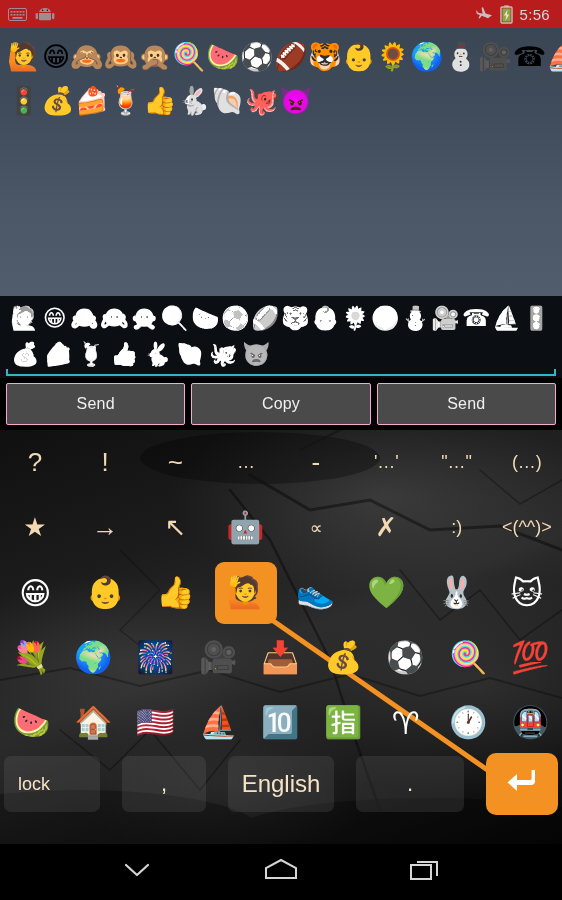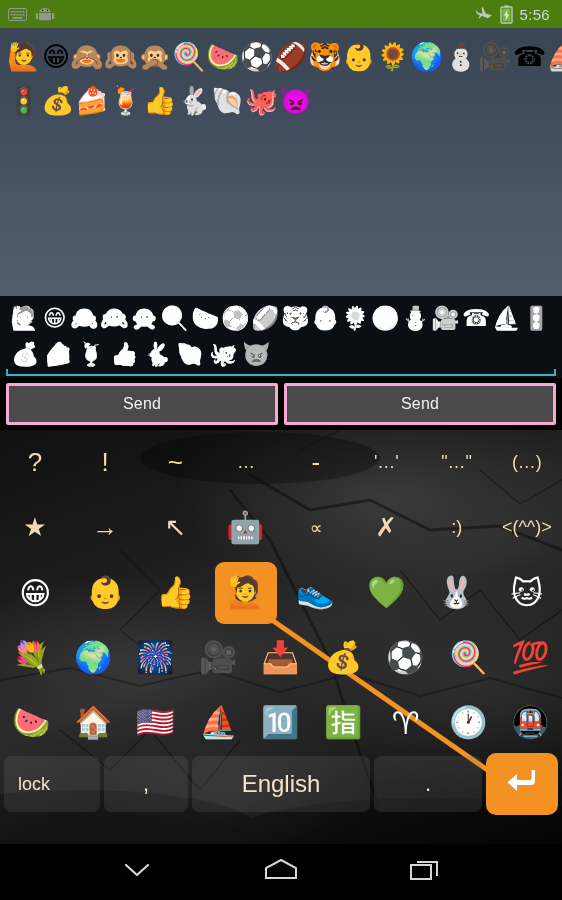--- a/index.html
+++ b/index.html
@@ -4,21 +4,21 @@
 <style>
   * { margin:0; padding:0; box-sizing:border-box; }
   html,body { width:562px; height:900px; background:#000; overflow:hidden; }
   body { font-family:"Liberation Sans", sans-serif; -webkit-font-smoothing:antialiased; }
 
   #app { position:relative; width:562px; height:900px; background:#000; overflow:hidden; }
 
   
   .statusbar{
     position:absolute; top:0; left:0; width:562px; height:28px;
-    background:#4d7c0f; display:flex; align-items:center; padding:0 8px;
+    background:#b91c1c; display:flex; align-items:center; padding:0 8px;
   }
   .sb-left{ display:flex; align-items:center; gap:8px; }
   .sb-right{ margin-left:auto; display:flex; align-items:center; gap:7px; padding-right:4px;}
   .sb-ico{ display:inline-flex; align-items:center; justify-content:center; opacity:.85;}
   .sb-time{ color:#cfd8de; font-size:15px; letter-spacing:.3px; }
 
   
   .preview{
     position:absolute; top:28px; left:0; width:562px; height:268px;
     background:linear-gradient(180deg,#3b4655 0%,#404b5b 32%,#4b5666 66%,#515d6d 100%);
@@ -51,21 +51,21 @@
     content:""; position:absolute; bottom:0; width:2px; height:7px; background:#33b5c9;
   }
   .ef-underline:before{ left:0; } .ef-underline:after{ right:0; }
 
   
   .btnrow{
     position:absolute; top:380px; left:0; width:562px; height:48px;
     display:flex; gap:6px; padding:3px 6px; background:#000;
   }
   .abtn{
-    flex:1; background:#4a4a4a; border:3px solid #f9a8d4; border-radius:2px;
+    flex:1; background:#4a4a4a; border:1px solid #f9a8d4; border-radius:2px;
     color:#f0f0f0; font-size:16px; display:flex; align-items:center; justify-content:center;
     letter-spacing:.2px;
   }
 
   
   .kb{
     position:absolute; top:430px; left:0; width:562px; height:414px;
     background:
       radial-gradient(ellipse 300px 140px at 68% 16%, rgba(120,120,120,.30), rgba(0,0,0,0) 70%),
       radial-gradient(ellipse 260px 120px at 22% 56%, rgba(96,96,96,.26), rgba(0,0,0,0) 72%),
@@ -84,21 +84,21 @@
   .key.small{ font-size:18px; }
   .key.em{ font-size:31px; font-family:"DejaVu Sans","Liberation Sans",sans-serif; color:#fff; }
 
   .key.selected .selbox{
     position:absolute; width:62px; height:62px; border-radius:9px; background:#f39122;
     z-index:1;
   }
   .key.selected .glyph{ position:relative; z-index:2; }
 
   
-  .kb-row.bottom{ height:62px; align-items:center; padding:0 4px 4px 4px; gap:4px; }
+  .kb-row.bottom{ height:62px; align-items:center; padding:0 4px 4px 4px; gap:22px; }
   .bkey{
     background:rgba(120,120,120,.20); border-radius:7px; height:56px;
     display:flex; align-items:center; justify-content:center;
     color:#f6e3c6; font-size:18px;
   }
   .bkey.lock{ flex:0 0 96px; justify-content:flex-start; padding-left:14px; }
   .bkey.comma{ flex:0 0 84px; font-size:22px; }
   .bkey.space{ flex:1; font-size:24px; }
   .bkey.period{ flex:0 0 108px; font-size:22px; }
   .bkey.enter{
@@ -234,20 +234,21 @@
           <span class="ef-em">🐚</span>
           <span class="ef-em">🐙</span>
           <span class="ef-em">👿</span>
         </div>
       <div class="ef-underline"></div>
     </div>
   </div>
 
   <div class="btnrow" id="btnrow">
       <div class="abtn">Send</div>
+      <div class="abtn">Copy</div>
       <div class="abtn">Send</div>
     </div>
 
   <div class="kb">
     <svg class="kb-veins" viewBox="0 0 562 414" preserveAspectRatio="none">
       <g stroke="#000" fill="none" stroke-linecap="round">
         <path d="M250 45 L310 80 L370 70 L430 100 L500 96 L562 120" stroke-width="3" opacity=".75"></path>
         <path d="M230 60 L270 110 L300 170 L330 230 L352 300 L380 380" stroke-width="2.4" opacity=".7"></path>
         <path d="M0 250 L70 238 L140 256 L210 240 L280 262 L350 244 L420 266 L490 248 L562 268" stroke-width="2" opacity=".55"></path>
         <path d="M60 300 L110 340 L150 300 L200 360 L240 310" stroke-width="1.6" opacity=".6"></path>

